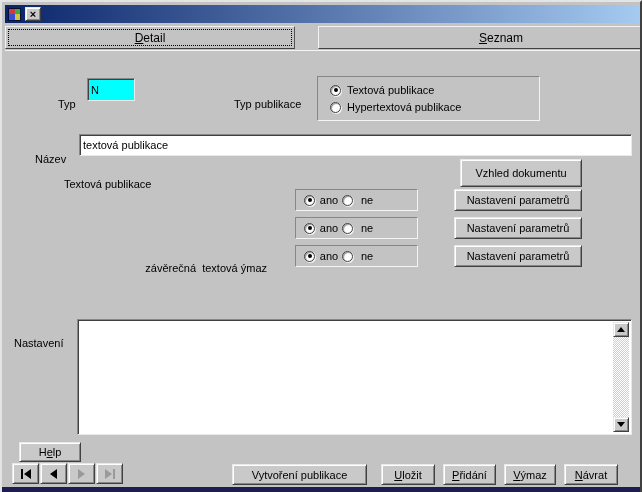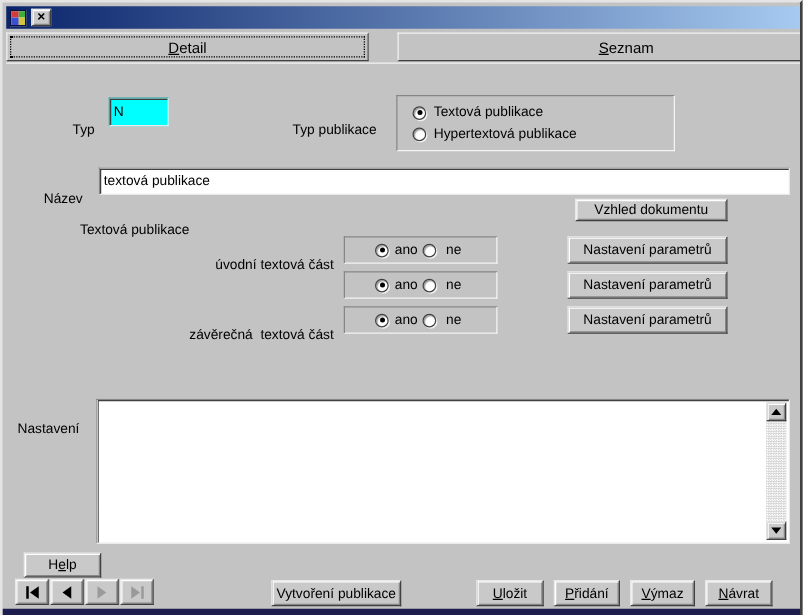--- a/index.html
+++ b/index.html
@@ -59,21 +59,21 @@
     border:1px solid #404040; box-shadow:inset 1px 1px 1px #9a9a9a, 1px 1px 0 #f0f0f0;
   }
   .radio.checked::after {
     content:""; position:absolute; left:50%; top:50%; width:4px; height:4px;
     margin:-2px 0 0 -2px; border-radius:50%; background:#000;
   }
 
   .group-radios { position:absolute; left:315px; top:74px; width:223px; height:45px;
     display:flex; flex-direction:column; justify-content:center; gap:5px; padding-left:12px; }
 
-  .param-panel { display:flex; align-items:center; padding-left:24px; }
+  .param-panel { display:flex; align-items:center; padding-left:8px;margin-left:20px; }
   .param-panel .opt-label { margin-left:1px; }
   .param-panel .w { width:26px; }
 
   
   .memo { position:absolute; left:75px; top:317px; width:555px; height:116px; background:#fff; }
   .memo-text { position:absolute; left:2px; top:2px; right:20px; bottom:2px; overflow:hidden; }
   .sb { position:absolute; top:2px; right:2px; bottom:2px; width:16px;
     background:#e9e9e9;
     background-image:conic-gradient(#fff 0 25%, #cfcfcf 0 50%, #fff 0 75%, #cfcfcf 0);
     background-size:2px 2px; }
@@ -128,40 +128,39 @@
     <div class="radio-option">
       <span class="radio"></span>
       <span>Hypertextová publikace</span>
     </div>
   </div>
 
   <div class="lbl" style="left:33px; top:138px;">Název</div>
   <input class="field sunken2" style="left: 77px; top: 132px; width: 553px; height: 22px;" value="textová publikace">
 
   <div class="lbl" style="left:62px; top:163px;">Textová publikace</div>
-  <div class="btn3d" style="position:absolute; left:458px; top:157px; width:122px; height:18px;">Vzhled dokumentu</div>
-
-  <div class="lbl lbl-right" style="left:60px; top:191px; width:205px;">úvodní textová část</div>
+  <div class="btn3d" style="position:absolute; left:458px; top:157px; width:122px; height:28px;">Vzhled dokumentu</div>
+
   <div class="panel1 param-panel" style="left:273px; top:187px; width:123px; height:22px; background:#c3c3c3;">
     <span class="radio checked"></span>
     <span class="opt-label w" style="text-align:center;">ano</span>
     <span class="radio"></span>
     <span class="opt-label w" style="text-align:center;">ne</span>
   </div>
   <div class="btn3d" style="position:absolute; left:452px; top:187px; width:128px; height:22px;">Nastavení parametrů</div>
 
   <div class="panel1 param-panel" style="left:273px; top:215px; width:123px; height:22px; background:#c3c3c3;">
     <span class="radio checked"></span>
     <span class="opt-label w" style="text-align:center;">ano</span>
     <span class="radio"></span>
     <span class="opt-label w" style="text-align:center;">ne</span>
   </div>
   <div class="btn3d" style="position:absolute; left:452px; top:215px; width:128px; height:22px;">Nastavení parametrů</div>
 
-  <div class="lbl lbl-right" style="left:60px; top:247px; width:205px;">závěrečná  textová část</div>
+  <div class="lbl lbl-right" style="left:60px; top:247px; width:205px;">závěrečná  textová ýmaz</div>
   <div class="panel1 param-panel" style="left:273px; top:243px; width:123px; height:22px; background:#c3c3c3;">
     <span class="radio checked"></span>
     <span class="opt-label w" style="text-align:center;">ano</span>
     <span class="radio"></span>
     <span class="opt-label w" style="text-align:center;">ne</span>
   </div>
   <div class="btn3d" style="position:absolute; left:452px; top:243px; width:128px; height:22px;">Nastavení parametrů</div>
 
   <div class="lbl" style="left:12px; top:322px;">Nastavení</div>
   <div class="memo sunken2">
@@ -186,20 +185,20 @@
       <span class="tri left"></span>
     </div>
   <div class="btn3d nav-btn disabled" style="left:66px;">
       <span class="tri right"></span>
     </div>
   <div class="btn3d nav-btn disabled" style="left:94px;">
       <span class="tri right"></span>
       <span class="vbar"></span>
     </div>
 
-  <div class="btn3d" style="position:absolute; left:215px; top:462px; width:104px; height:21px;">Vytvoření publikace</div>
+  <div class="btn3d" style="position:absolute; left:230px; top:462px; width:135px; height:21px;">Vytvoření publikace</div>
   <div class="btn3d" style="position:absolute; left:379px; top:462px; width:54px; height:21px;"><u>U</u>ložit</div>
   <div class="btn3d" style="position:absolute; left:441px; top:462px; width:53px; height:21px;"><u>P</u>řidání</div>
   <div class="btn3d" style="position:absolute; left:502px; top:462px; width:52px; height:21px;"><u>V</u>ýmaz</div>
   <div class="btn3d" style="position:absolute; left:562px; top:462px; width:54px; height:21px;"><u>N</u>ávrat</div>
 
   <div class="bottom-strip"></div>
 </div>
 
 </body></html>

